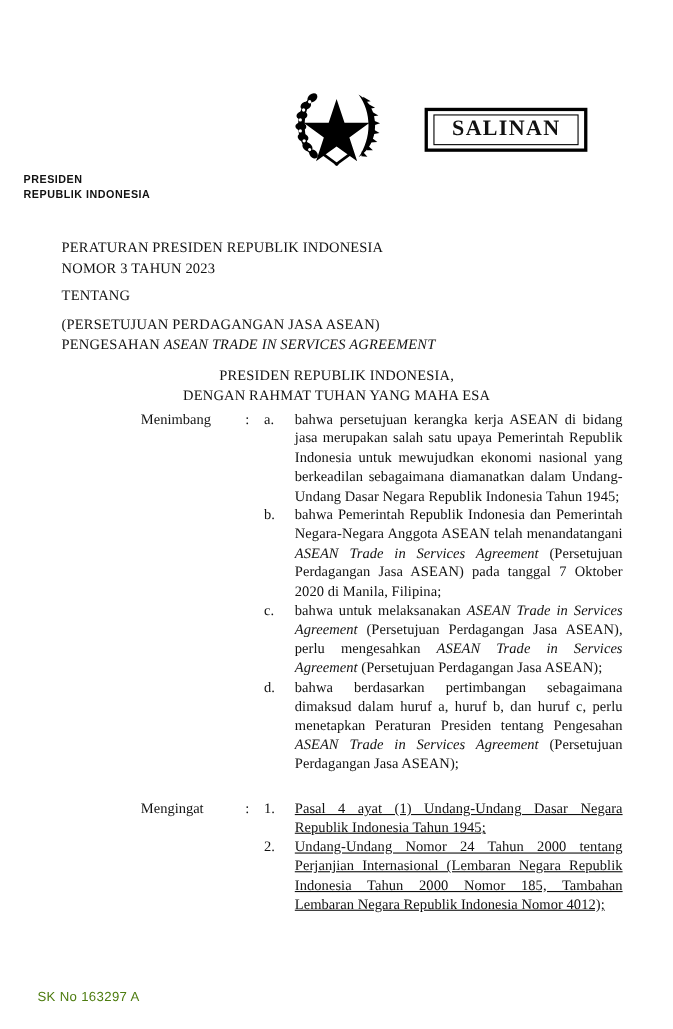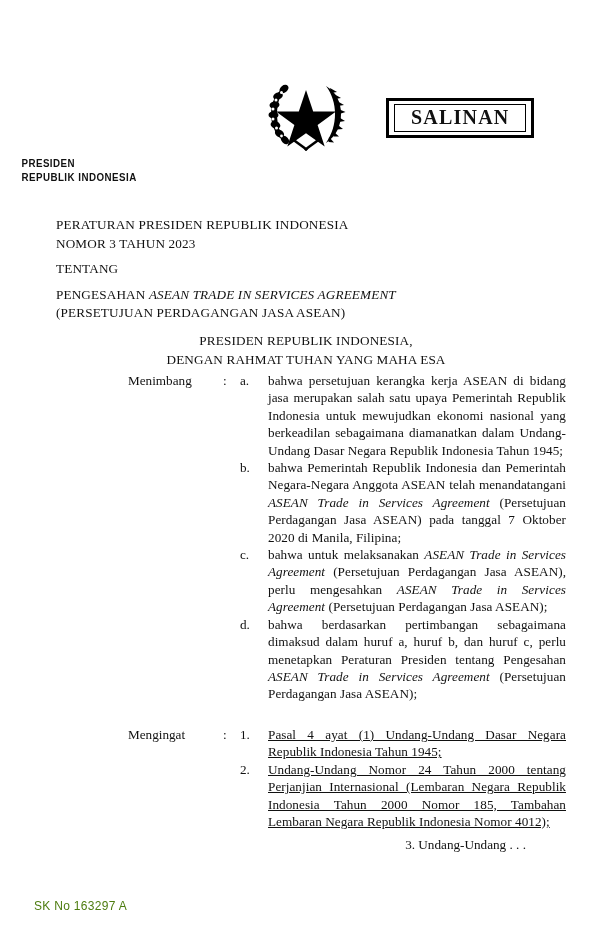--- a/index.html
+++ b/index.html
@@ -165,22 +165,22 @@
     <div>PRESIDEN</div>
     <div>REPUBLIK INDONESIA</div>
   </div>
 
   <div class="title-block">
     <div>PERATURAN PRESIDEN REPUBLIK INDONESIA</div>
     <div>NOMOR 3 TAHUN 2023</div>
     <div class="gap"></div>
     <div>TENTANG</div>
     <div class="gap"></div>
+    <div>(PERSETUJUAN PERDAGANGAN JASA ASEAN)</div>
     <div><span>PENGESAHAN </span><em>ASEAN TRADE IN SERVICES AGREEMENT</em></div>
-    <div>(PERSETUJUAN PERDAGANGAN JASA ASEAN)</div>
   </div>
 
   <div class="preamble">
     <div>PRESIDEN REPUBLIK INDONESIA,</div>
     <div>DENGAN RAHMAT TUHAN YANG MAHA ESA</div>
   </div>
 
   <div class="clause-section" id="menimbang-section">
     <div class="clause-row">
       <span class="clause-label">Menimbang</span>
@@ -216,16 +216,15 @@
             <div class="clause-body"><span>Pasal 4 ayat (1) Undang-Undang Dasar Negara Republik Indonesia Tahun 1945;</span></div>
           </div>
           <div class="clause-item">
             <span class="clause-marker">2.</span>
             <div class="clause-body"><span>Undang-Undang Nomor 24 Tahun 2000 tentang Perjanjian Internasional (Lembaran Negara Republik Indonesia Tahun 2000 Nomor 185, Tambahan Lembaran Negara Republik Indonesia Nomor 4012);</span></div>
           </div>
         </div>
     </div>
   </div>
 
-  <div class="catchword">3. Undang-Undang . . .</div>
   <div class="sk-stamp">SK No 163297 A</div>
 
 </div>
 
 </body></html>

